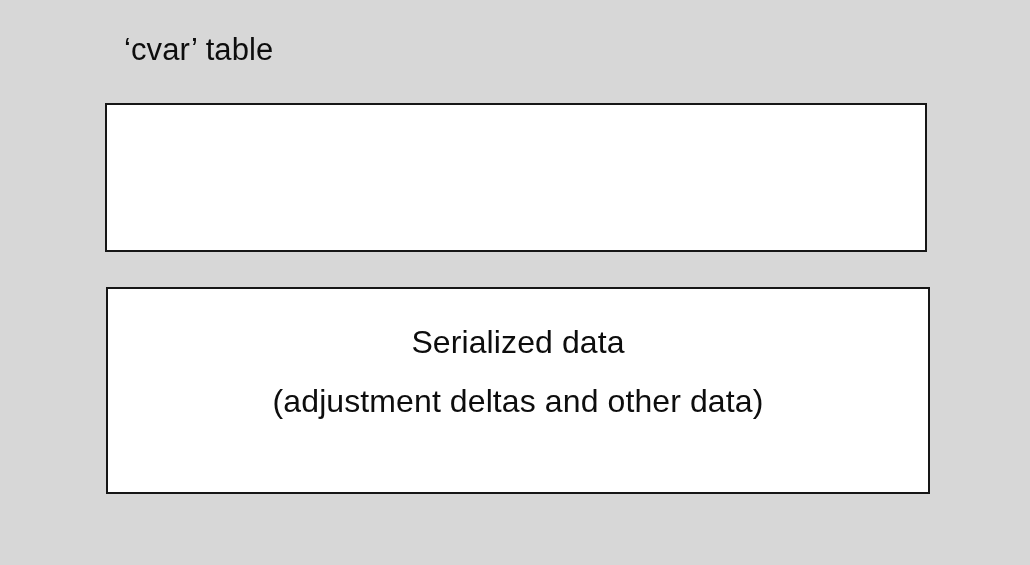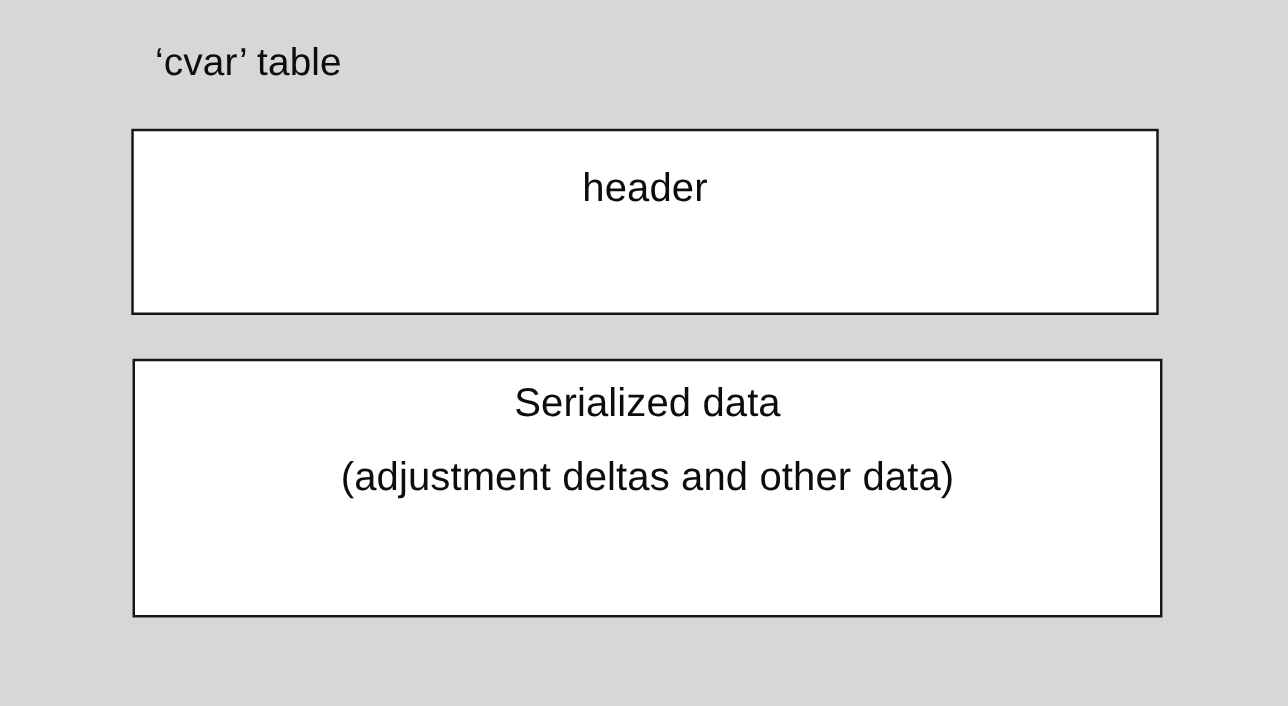--- a/index.html
+++ b/index.html
@@ -43,40 +43,39 @@
     top: 103px;
     width: 822px;
     height: 149px;
     padding-top: 16px;
   }
   .block-data {
     left: 106px;
     top: 287px;
     width: 824px;
     height: 207px;
-    padding-top: 4px;
+    padding-top: 24px;
   }
   .block-line {
     font-size: 32px;
     line-height: 59px;
     color: #0d0d0d;
     text-align: center;
     white-space: nowrap;
     letter-spacing: 0.1px;
   }
 </style>
 </head>
 <body>
 
 <div id="slide">
 
   <div class="slide-title">‘cvar’ table</div>
 
   <div class="block block-header">
-    <div class="block-line">header</div>
   </div>
 
   <div class="block block-data">
     <div class="block-line">Serialized data</div>
     <div class="block-line">(adjustment deltas and other data)</div>
   </div>
 
 </div>
 
 </body></html>

